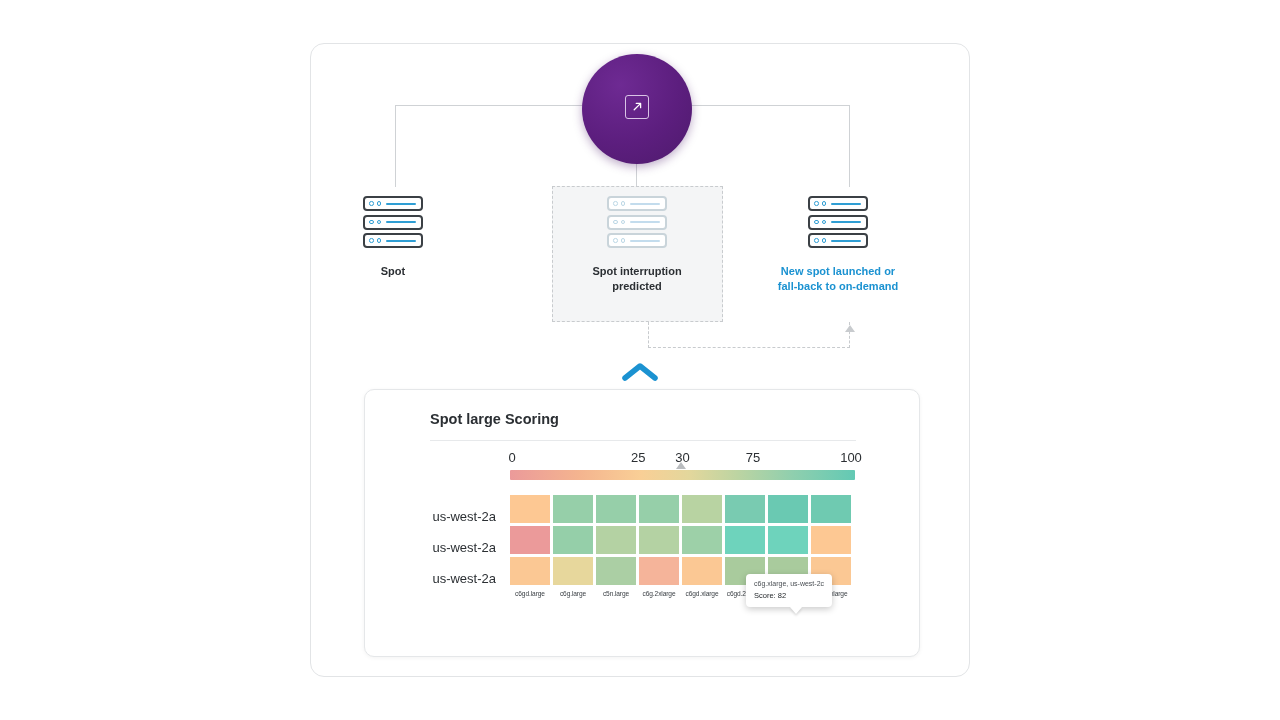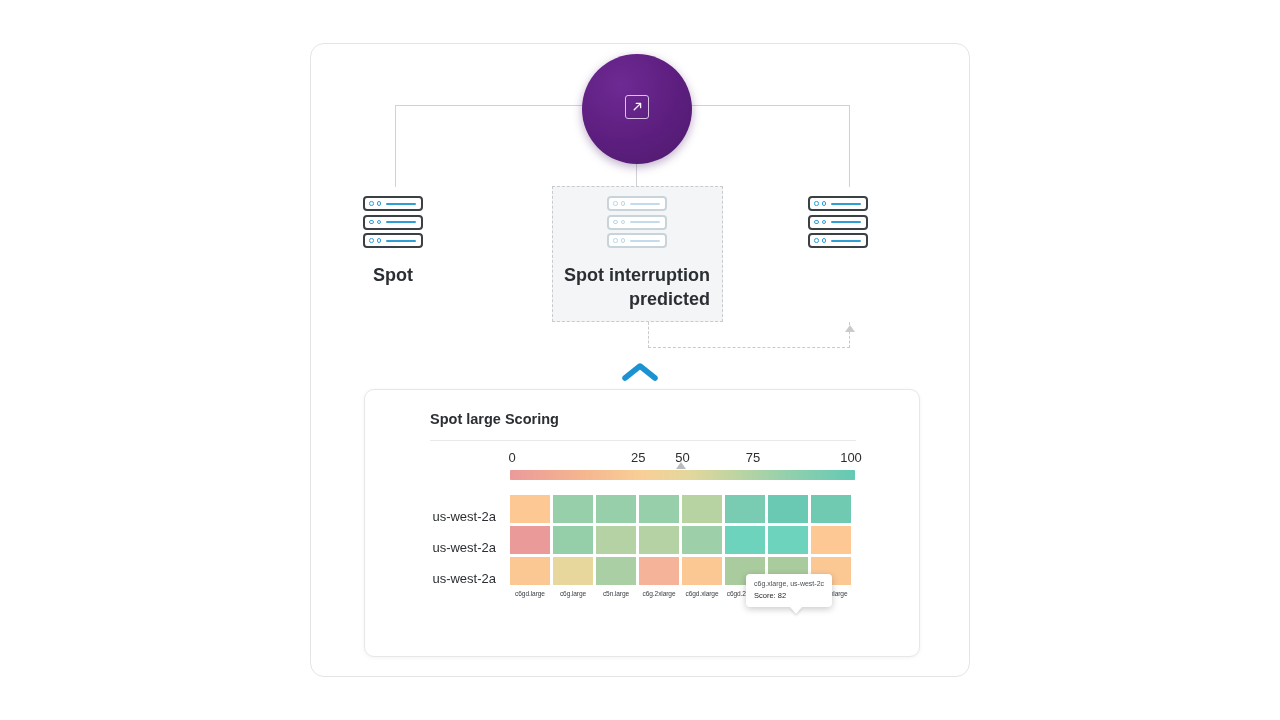--- a/index.html
+++ b/index.html
@@ -69,21 +69,21 @@
     display:flex;align-items:center;padding:0 4px;box-sizing:border-box;
   }
   .srv-dot{width:4.5px;height:4.5px;border:1.4px solid #2f9ed4;border-radius:50%;
     background:#fff;box-sizing:border-box;margin-right:3px;}
   .srv-line{flex:1;height:2px;background:#2f9ed4;border-radius:1px;margin-left:2px;margin-right:1px;}
 
   .srv.faded .srv-row{border-color:#c9d4da;}
   .srv.faded .srv-dot{border-color:#bcd8e6;}
   .srv.faded .srv-line{background:#c3dced;}
 
-  .node-label{margin-top:16px;font-size:18px;font-weight:bold;color:#2b2f33;text-align:right;line-height:1.32;}
+  .node-label{margin-top:16px;font-size:11px;font-weight:bold;color:#2b2f33;text-align:center;line-height:1.32;}
   .node-label.link{color:#1b92d1;}
 
   
   #chevron{position:absolute;left:622px;top:362px;width:36px;height:20px;}
 
   
   #scoring-card{
     position:absolute;left:364px;top:389px;width:556px;height:268px;
     background:#fff;border:1px solid #e5e7e9;border-radius:10px;
     box-shadow:0 1px 4px rgba(0,0,0,.05);box-sizing:border-box;
@@ -195,40 +195,41 @@
         <span class="srv-dot"></span>
         <span class="srv-dot"></span>
         <span class="srv-line"></span>
       </div>
     <div class="srv-row">
         <span class="srv-dot"></span>
         <span class="srv-dot"></span>
         <span class="srv-line"></span>
       </div>
   </div>
+  <div class="node-label link">New spot launched or<br>fall-back to on-demand</div>
 </div>
 
 <div id="feedback-path"></div>
 <div id="feedback-arrow"></div>
 
 <div id="chevron">
   <svg width="36" height="20" viewBox="0 0 36 20">
     <path d="M3 16 L18 4 L33 16" fill="none" stroke="#1b92d1" stroke-width="5.5" stroke-linecap="round" stroke-linejoin="round"></path>
   </svg>
 </div>
 
 <div id="scoring-card">
   <div id="scoring-title">Spot large Scoring</div>
   <div id="scoring-rule"></div>
 
   <div id="scale-wrap">
     <div id="scale-ticks">
         <span style="left: 2px;">0</span>
         <span style="left: 86.25px; margin-left: 42px;">25</span>
-        <span style="left: 172.5px;">50</span>
+        <span style="left: 172.5px;">30</span>
         <span style="left: 243px;">75</span>
         <span style="left: 341px;">100</span>
       </div>
     <div id="scale-bar"></div>
   </div>
   <div id="scale-marker"></div>
 
   <div id="heatmap">
       <div class="hm-row">
         <div class="hm-ylabel">us-west-2a</div>

